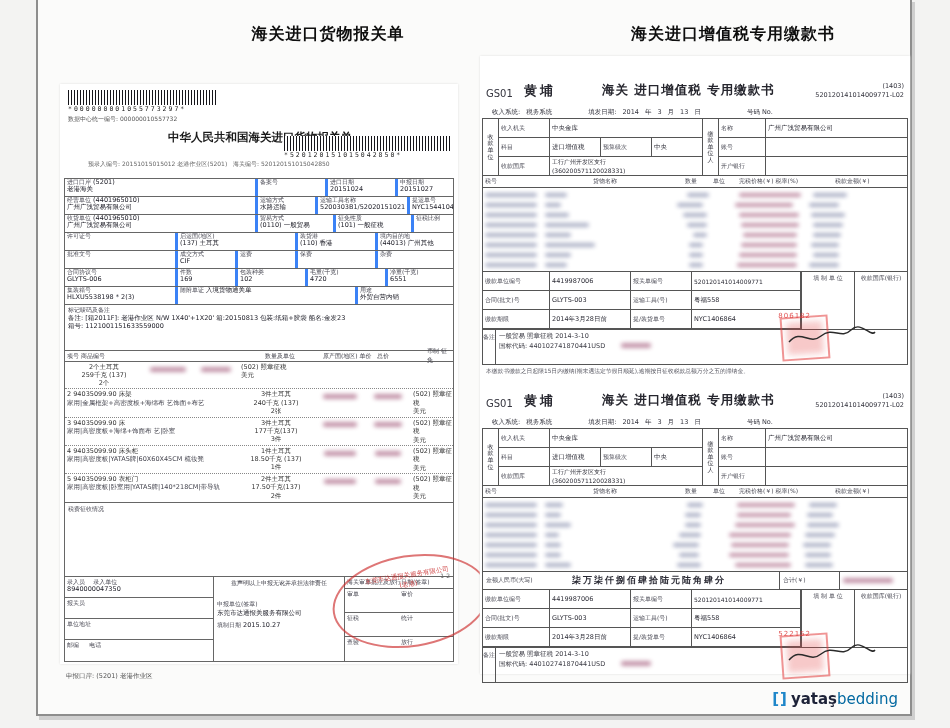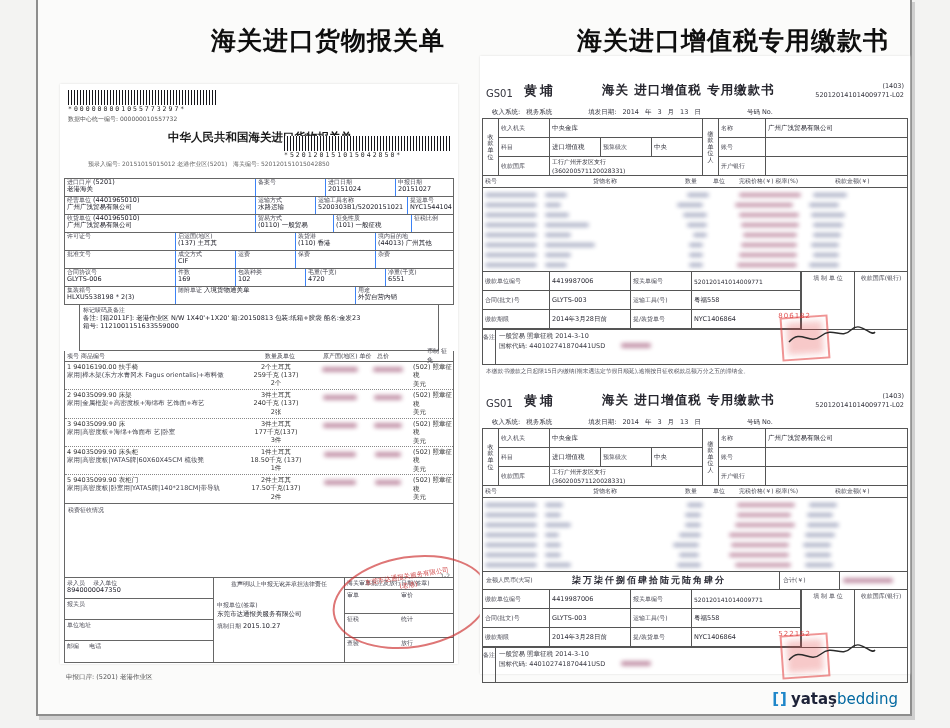--- a/index.html
+++ b/index.html
@@ -1,37 +1,37 @@
 <!DOCTYPE html>
 <html><head>
 <meta charset="utf-8">
 <style>
   html,body{margin:0;padding:0}
   body{width:950px;height:728px;background:#f3f3f2;font-family:"DejaVu Sans",sans-serif;position:relative;overflow:hidden}
   .card{position:absolute;left:36px;top:-2px;width:872px;height:714px;background:#fbfbfa;border:2px solid #8d8d8d;box-shadow:3px 4px 0 #cfcfcf}
-  .title{position:absolute;font-weight:bold;font-size:25px;color:#0e0e0e;letter-spacing:1px}
+  .title{position:absolute;font-weight:bold;font-size:16px;color:#0e0e0e;letter-spacing:1px}
   .t-left{left:95px;top:24px;width:390px;text-align:center}
   .t-right{left:510px;top:24px;width:370px;text-align:center}
 
   
   .ldoc{position:absolute;left:22px;top:84px;width:398px;height:580px;background:#fff;color:#333;font-size:6.5px;box-shadow:0 0 2px #ddd}
   .bc{background:repeating-linear-gradient(90deg,#15151a 0 1px,#fff 1px 3px);height:15px}
   .bcnum{font-size:6.5px;letter-spacing:2px;color:#222;font-family:"DejaVu Sans Mono",monospace}
   .ld-top{position:relative;height:94px;padding:6px 8px 0 8px;box-sizing:border-box}
   .dcline{margin-top:2px;color:#555;font-size:6px}
   .nat{position:absolute;left:108px;top:46px;font-size:11.5px;font-weight:bold;color:#1a1a1a}
   .bc2wrap{position:absolute;right:6px;top:52px;text-align:left}
   .preline{position:absolute;left:28px;top:76px;color:#666;font-size:6px}
   .grid{border:1px solid #666;border-bottom:none;margin:0 4px}
   .frow{display:flex;border-bottom:1px solid #666;height:17px;overflow:hidden}
-  .cell{border-left:1px solid #3b82f6;padding:0 2px;box-sizing:border-box;overflow:hidden;line-height:1.15}
+  .cell{border-left:3px solid #3b82f6;padding:0 2px;box-sizing:border-box;overflow:hidden;line-height:1.15}
   .cell:first-child{border-left:none}
   .lbl{font-size:6px;color:#4a4a55}
   .val{font-size:6.5px;color:#20202a}
-  .marks{border:1px solid #666;border-top:none;margin:0 19px;height:46px;padding:1px 3px;box-sizing:border-box;line-height:1.3}
+  .marks{border:1px solid #666;border-top:none;margin:0 4px;height:46px;padding:1px 3px;box-sizing:border-box;line-height:1.3}
   .gtable{border:1px solid #666;border-top:none;margin:0 4px}
   .ghead{display:flex;border-bottom:1px solid #666;font-size:6px;color:#40404a;height:10px;align-items:center}
   .ghead span{padding:0 2px}
   .gitem{display:flex;border-bottom:1px dotted #888;padding:1px 0;min-height:22px}
   .gitem:last-child{border-bottom:none}
   .g1{width:170px;padding-left:2px;line-height:1.25}
   .g2{width:78px;text-align:center;line-height:1.25}
   .g3{width:50px;text-align:center;padding-top:2px}
   .g4{width:46px;text-align:center;padding-top:2px}
   .g5{flex:1;line-height:1.3;padding-left:2px}
@@ -251,21 +251,20 @@
     <div class="gtable">
       <div class="ghead">
         <span style="width:170px">项号 商品编号</span>
         <span style="width:78px;text-align:center">数量及单位</span>
         <span style="width:50px">原产国(地区) 单价</span>
         <span style="width:46px">总价</span>
         <span style="flex:1">币制 征免</span>
       </div>
 
       <div class="gitem">
-        <div class="g1"><span>1</span> <span>94016190.00</span> <span>扶手椅</span><br><span class="gdesc">家用|榉木架(东方水青冈木 Fagus orientalis)+布料做</span></div>
         <div class="g2"><span>2个土耳其</span><br><span>259千克 (137)</span><br><span>2个</span></div>
         <div class="g3"><span class="bl blp" style="width:36px"></span></div>
         <div class="g4"><span class="bl blp" style="width:30px"></span></div>
         <div class="g5"><span>(502) 照章征税</span><br><span>美元</span></div>
       </div>
       <div class="gitem">
         <div class="g1"><span>2</span> <span>94035099.90</span> <span>床架</span><br><span class="gdesc">家用|金属框架+高密度板+海绵布 艺饰面+布艺</span></div>
         <div class="g2"><span>3件土耳其</span><br><span>240千克 (137)</span><br><span>2张</span></div>
         <div class="g3"><span class="bl blp" style="width:34px"></span></div>
         <div class="g4"><span class="bl blp" style="width:28px"></span></div>

